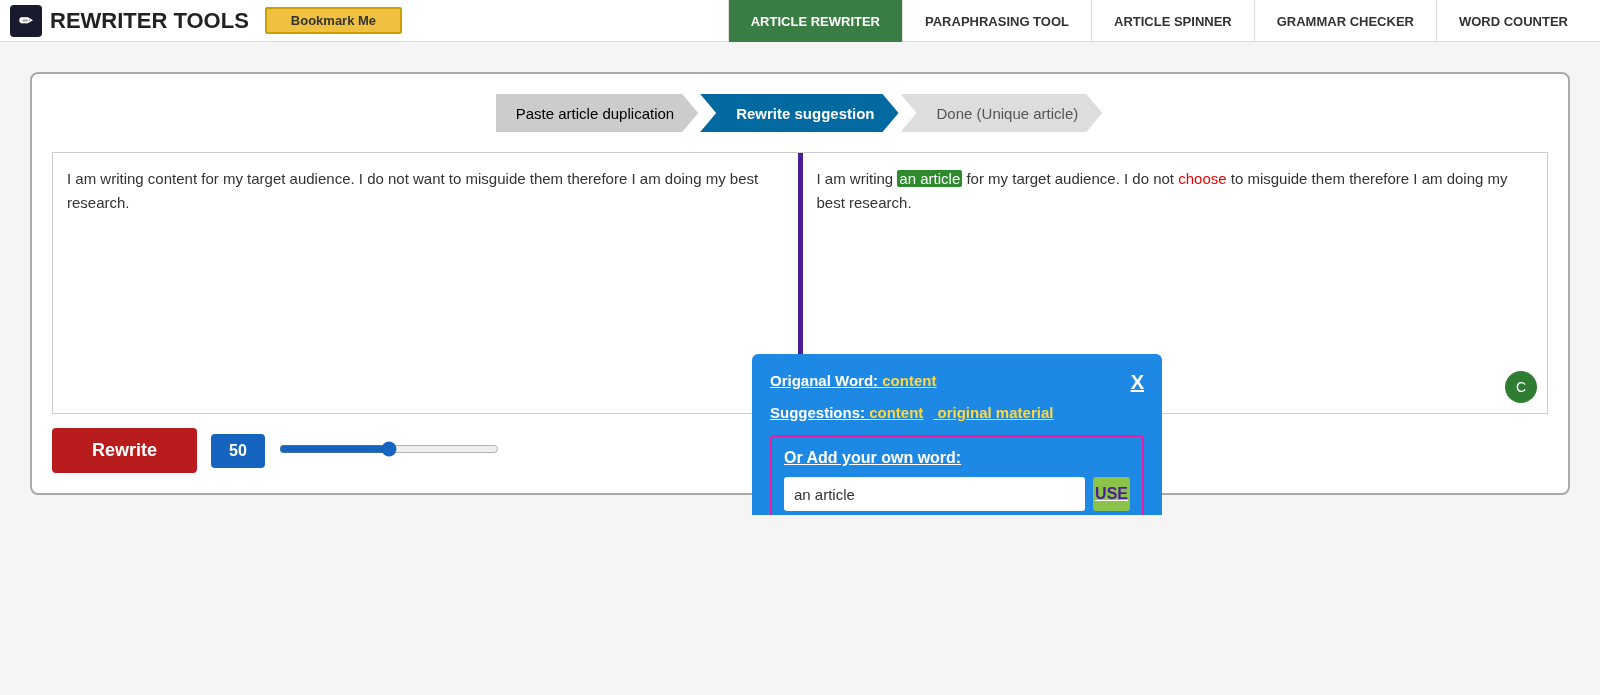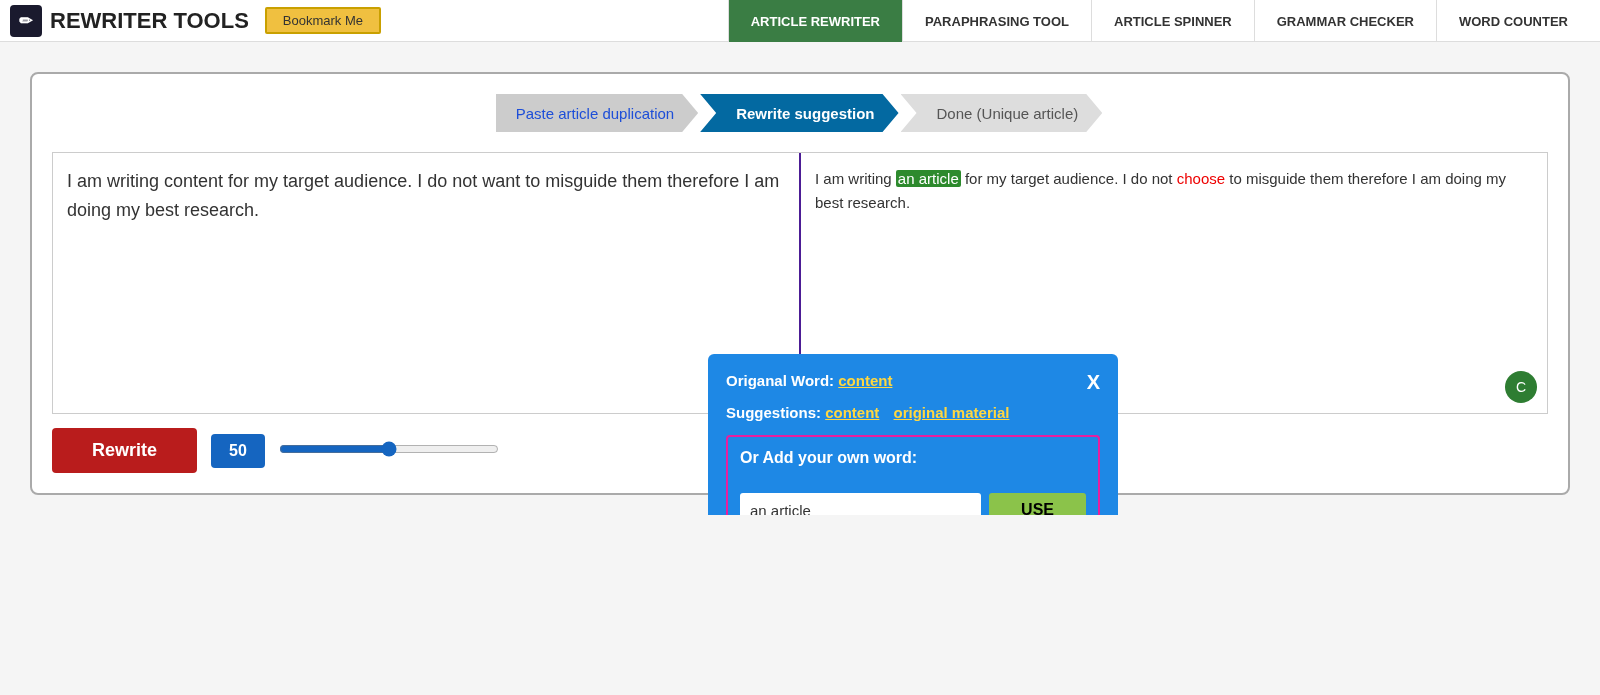--- a/index.html
+++ b/index.html
@@ -32,22 +32,22 @@
       align-items: center;
       justify-content: center;
       color: #fff;
       font-size: 16px;
     }
     .bookmark-btn {
       background: #f0c040;
       border: 2px solid #c9a000;
       color: #333;
       font-size: 13px;
-      font-weight: normal;
-      padding: 4px 16px;
+      font-weight: bold;
+      padding: 4px 24px;
       cursor: pointer;
       border-radius: 2px;
       margin-right: 20px;
     }
     .nav {
       display: flex;
       align-items: stretch;
       height: 100%;
       gap: 0;
       margin-left: auto;
@@ -107,36 +107,36 @@
       clip-path: polygon(0 0, calc(100% - 16px) 0, 100% 50%, calc(100% - 16px) 100%, 0 100%);
       padding-left: 20px;
     }
     .step.active {
       background: #0369a1;
       color: #fff;
       font-weight: bold;
     }
     .step.done {
       background: #ccc;
-      color: #1d4ed8;
+      color: #000000;
       justify-content: center;
     }
 
     
     .text-areas {
       display: flex;
       gap: 0;
       border: 1px solid #ccc;
     }
     .text-area-left {
       flex: 1;
-      border-right: 2px solid #4c1d95;
+      border-right: 5px solid #4c1d95;
       padding: 14px;
       min-height: 260px;
-      font-size: 18px;
+      font-size: 15px;
       color: #333;
       line-height: 1.6;
     }
     .text-area-right {
       flex: 1;
       padding: 14px;
       min-height: 260px;
       font-size: 15px;
       color: #333;
       line-height: 1.6;
@@ -185,27 +185,28 @@
     }
     .slider {
       width: 100%;
       accent-color: #1565c0;
     }
 
     
     .popup-balloon {
       position: absolute;
       top: 280px;
-      left: 676px;
+      left: 720px;
       width: 410px;
       background: #1e88e5;
       border-radius: 6px;
       z-index: 100;
       padding: 18px 18px 16px 18px;
       color: #fff;
+      text-decoration: underline;
     }
     .popup-header {
       display: flex;
       justify-content: space-between;
       align-items: flex-start;
       margin-bottom: 12px;
     }
     .popup-original {
       font-size: 15px;
       font-weight: bold;
@@ -243,40 +244,40 @@
       border: 2px solid #e91e9e;
       border-radius: 4px;
       padding: 12px;
       margin-bottom: 14px;
       background: #1e88e5;
     }
     .popup-add-own-label {
       font-size: 16px;
       font-weight: bold;
       color: #fff;
-      margin-bottom: 26px;
+      margin-bottom: 10px;
     }
     .popup-input-row {
       display: flex;
       gap: 8px;
     }
     .popup-text-input {
       flex: 1;
       padding: 8px 10px;
       font-size: 15px;
       border: none;
       border-radius: 3px;
       color: #333;
     }
     .popup-use-btn {
       background: #8bc34a;
-      color: #000000;
+      color: #4c1d95;
       font-size: 16px;
       font-weight: bold;
-      padding: 8px 32px;
+      padding: 8px 2px;
       border: none;
       cursor: pointer;
       border-radius: 3px;
     }
     .popup-footer {
       font-size: 13px;
       color: #e3f2fd;
       line-height: 1.7;
     }
 

